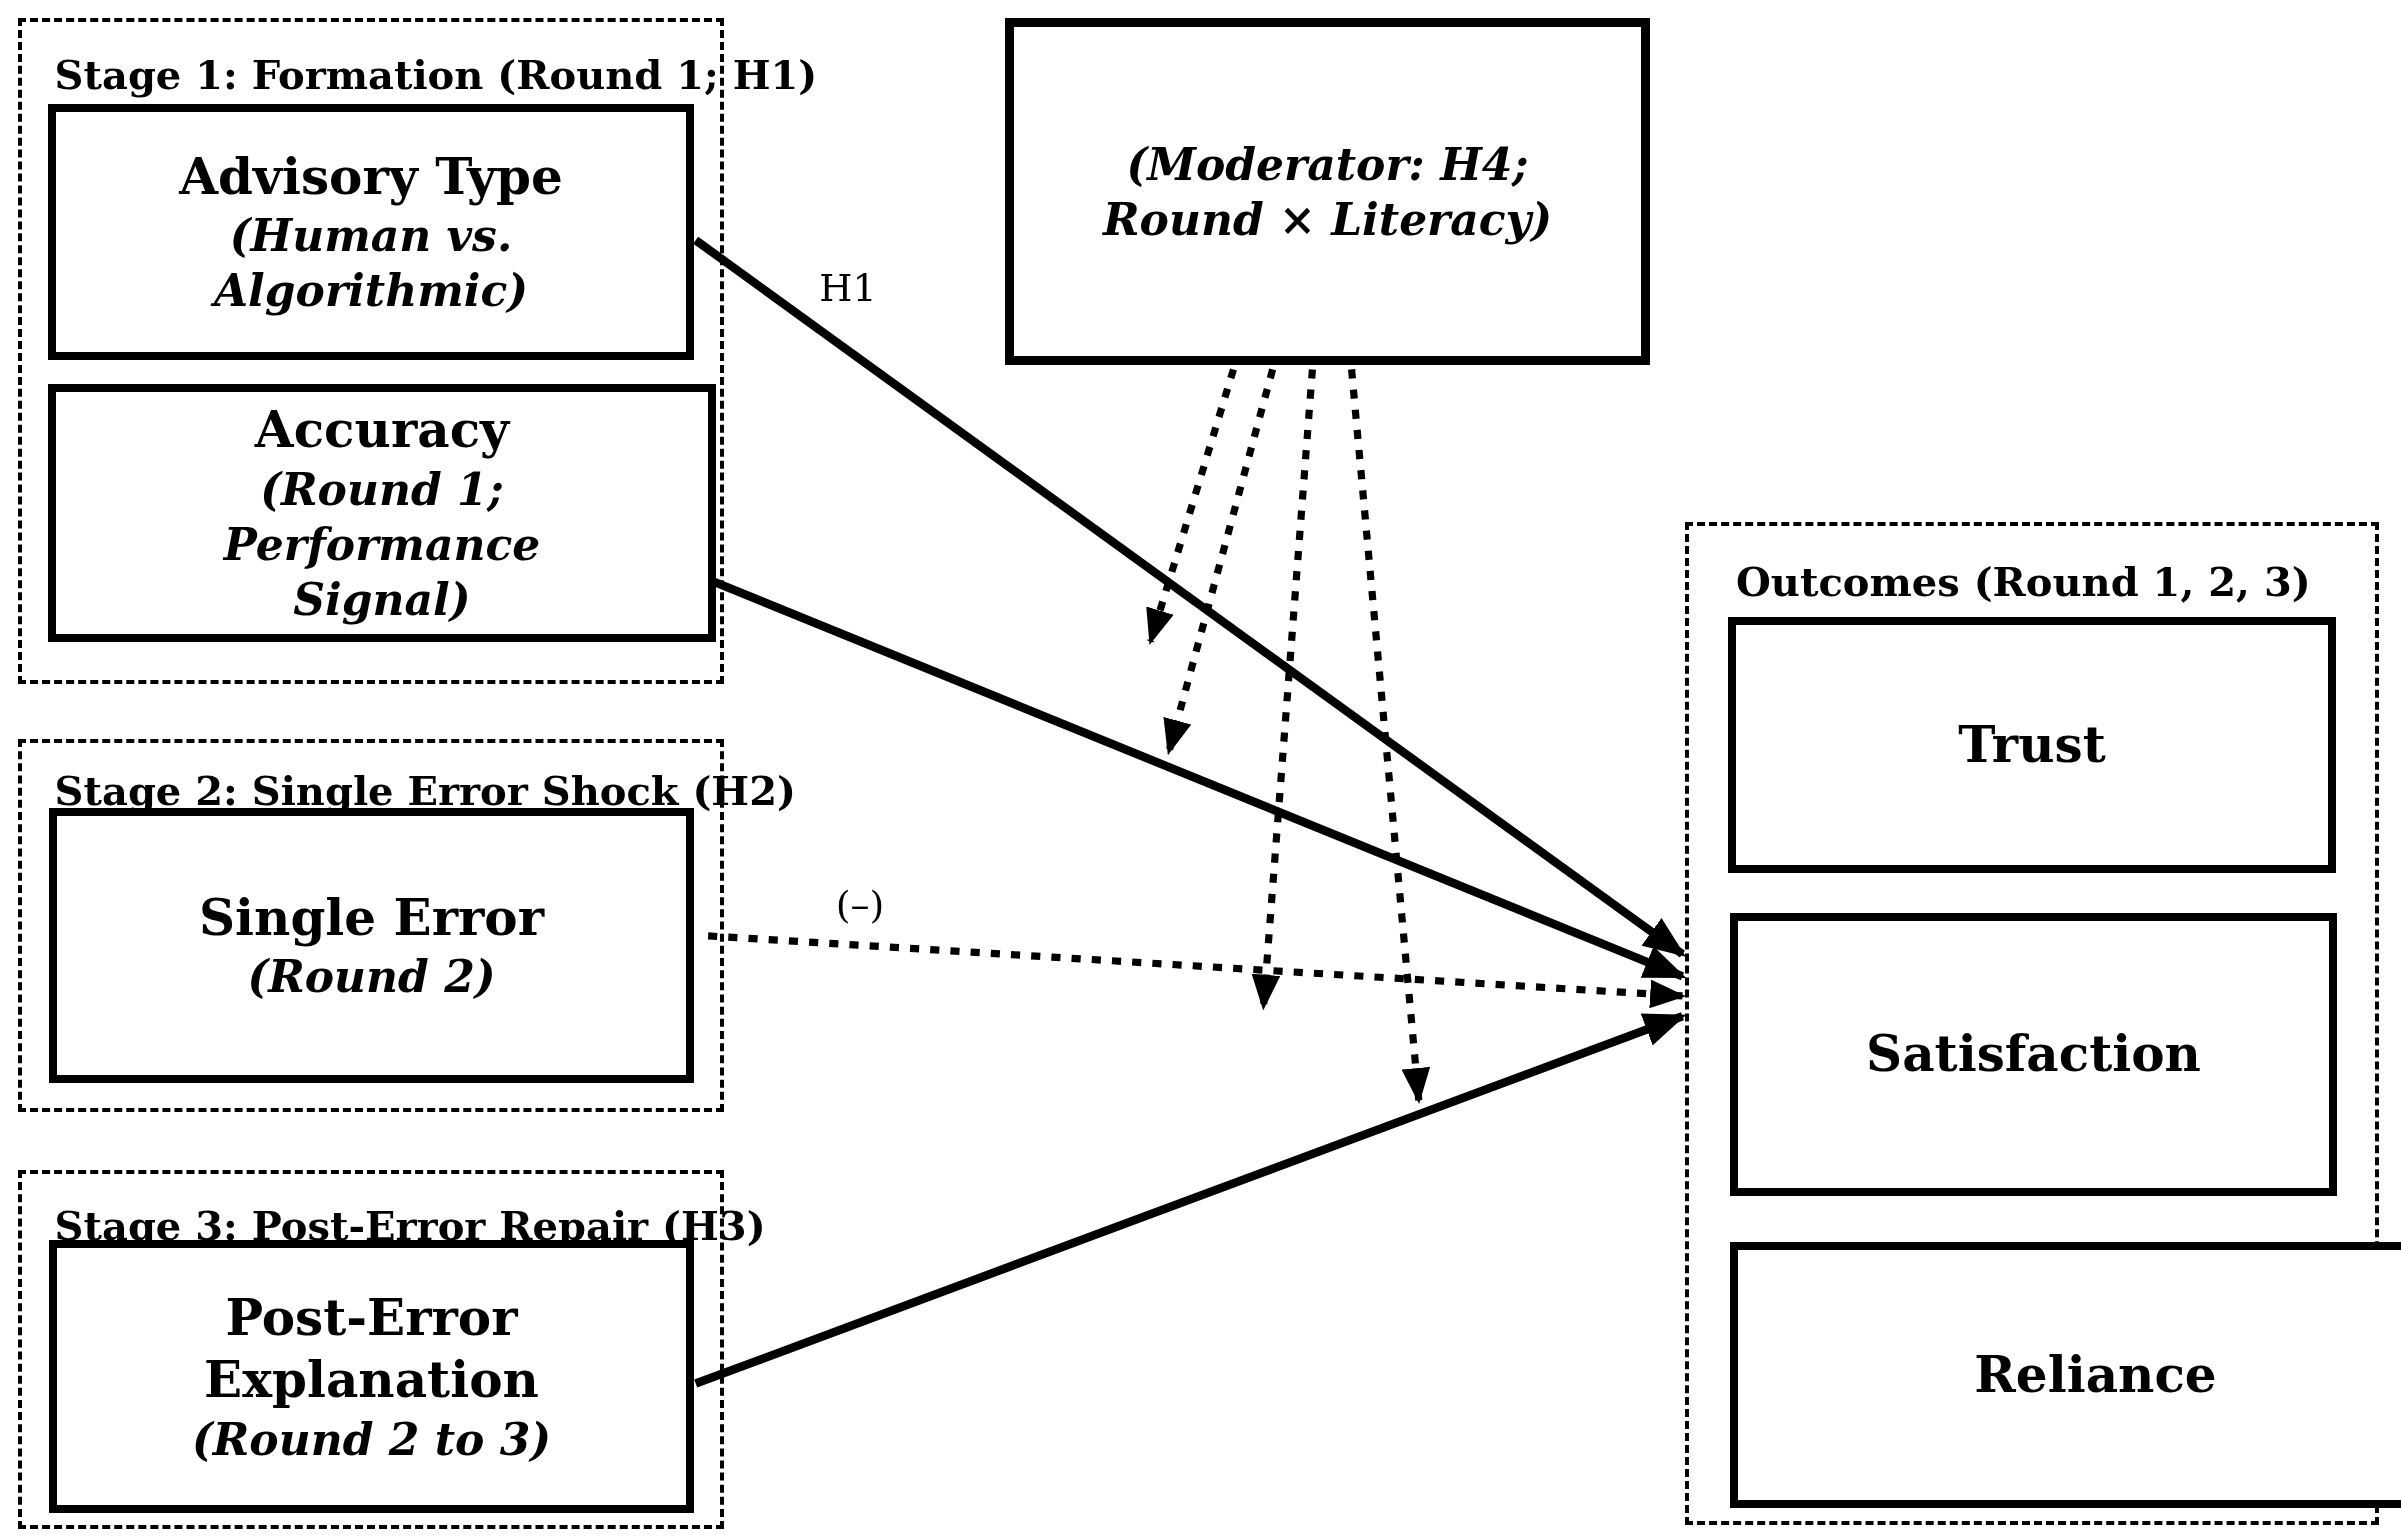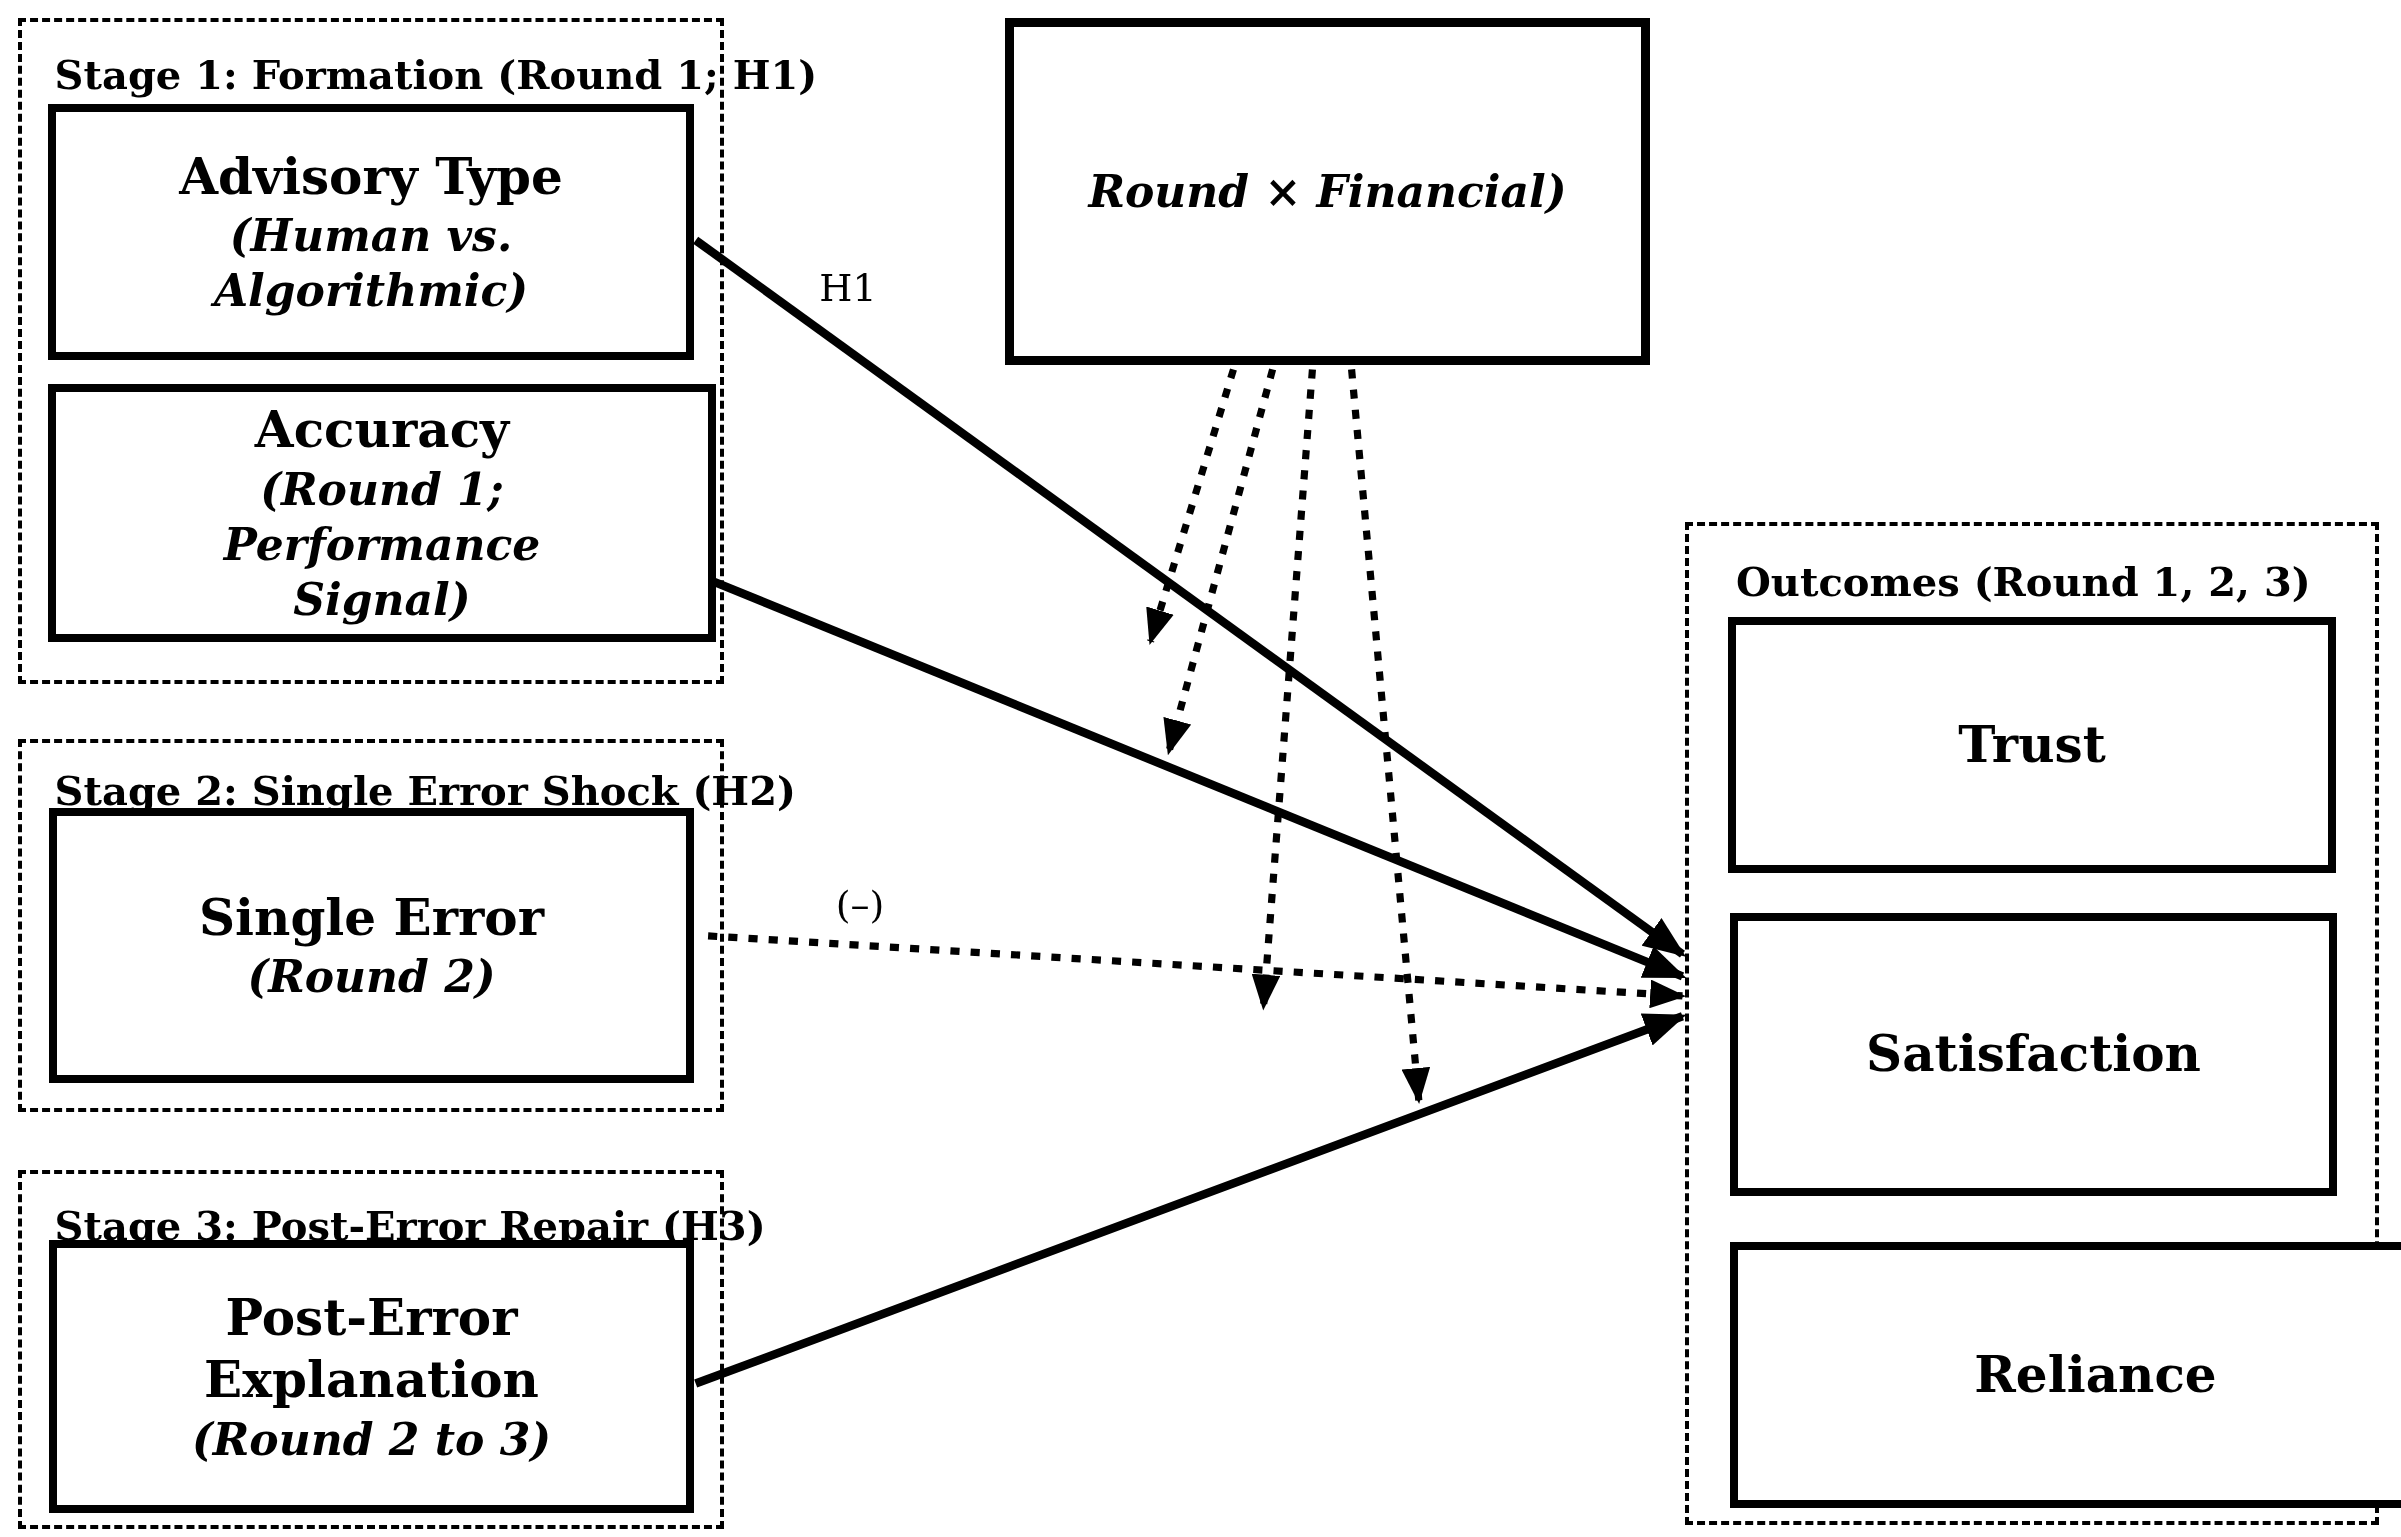--- a/index.html
+++ b/index.html
@@ -101,21 +101,22 @@
 
   <div class="group" style="left:17.6px;top:1170px;width:706px;height:359px;">
     <div class="group-label" style="left:33px;top:30px;">Stage 3: Post-Error Repair (H3)</div>
   </div>
   <div class="node" style="left:49px;top:1240px;width:645px;height:273px;">
     <div class="node-title">Post-Error Explanation</div>
     <div class="node-sub">(Round 2 to 3)</div>
   </div>
 
   <div class="node fl-box" style="left:1005px;top:18.3px;width:645px;height:347px;">
-    <div class="node-sub">Round × Financial)</div>
+    <div class="node-sub">(Moderator: H4;</div>
+    <div class="node-sub">Round × Literacy)</div>
   </div>
 
   <div class="group" style="left:1685px;top:522px;width:694px;height:1003px;">
     <div class="group-label" style="left:47px;top:34px;">Outcomes (Round 1, 2, 3)</div>
   </div>
   <div class="node" style="left:1728px;top:617px;width:608px;height:256px;">
     <div class="node-title">Trust</div>
   </div>
   <div class="node" style="left:1730px;top:913px;width:607px;height:283px;">
     <div class="node-title">Satisfaction</div>

